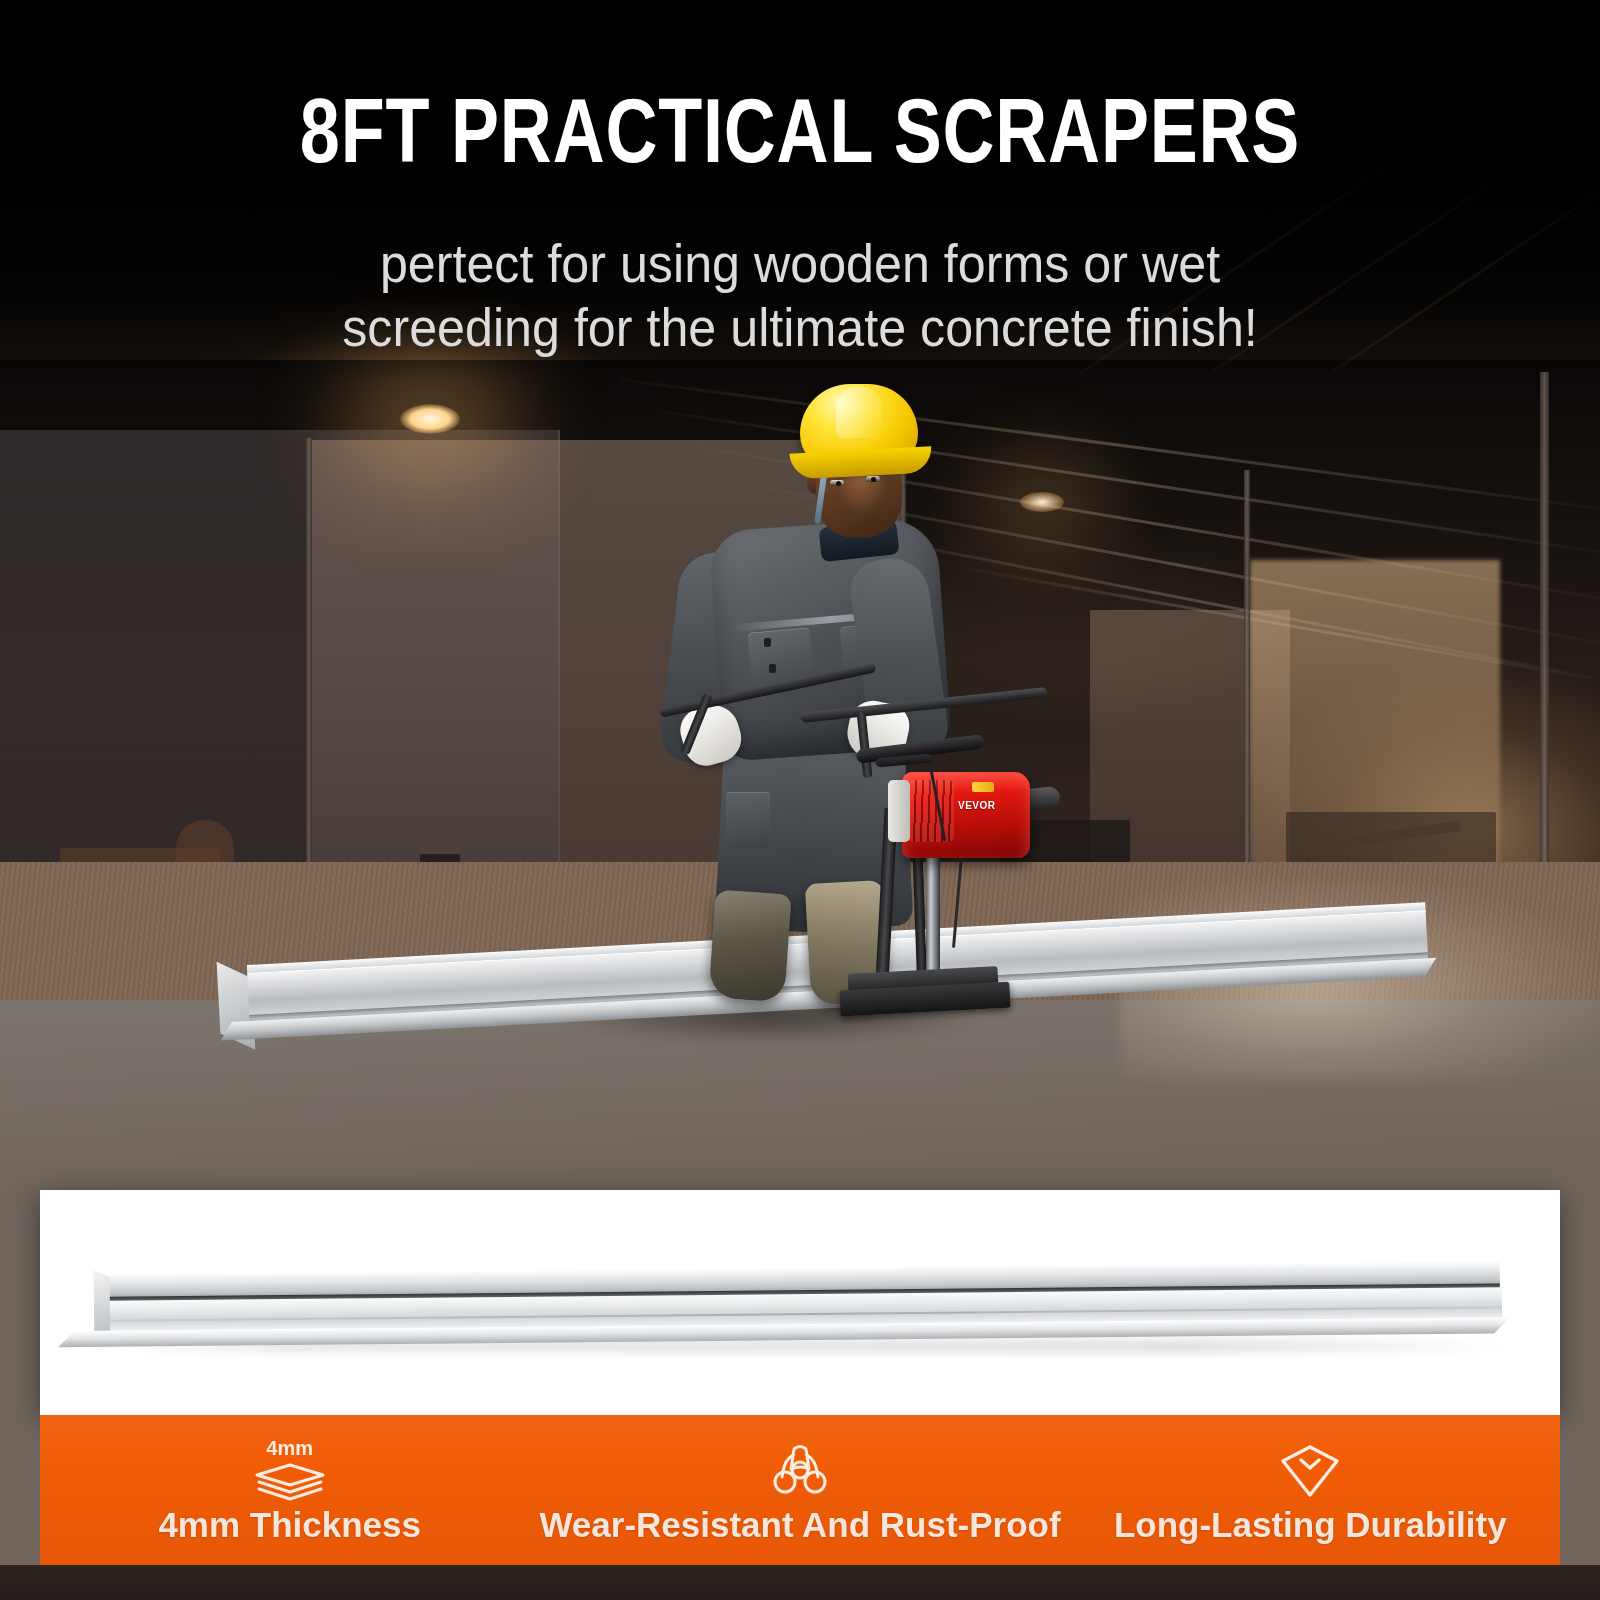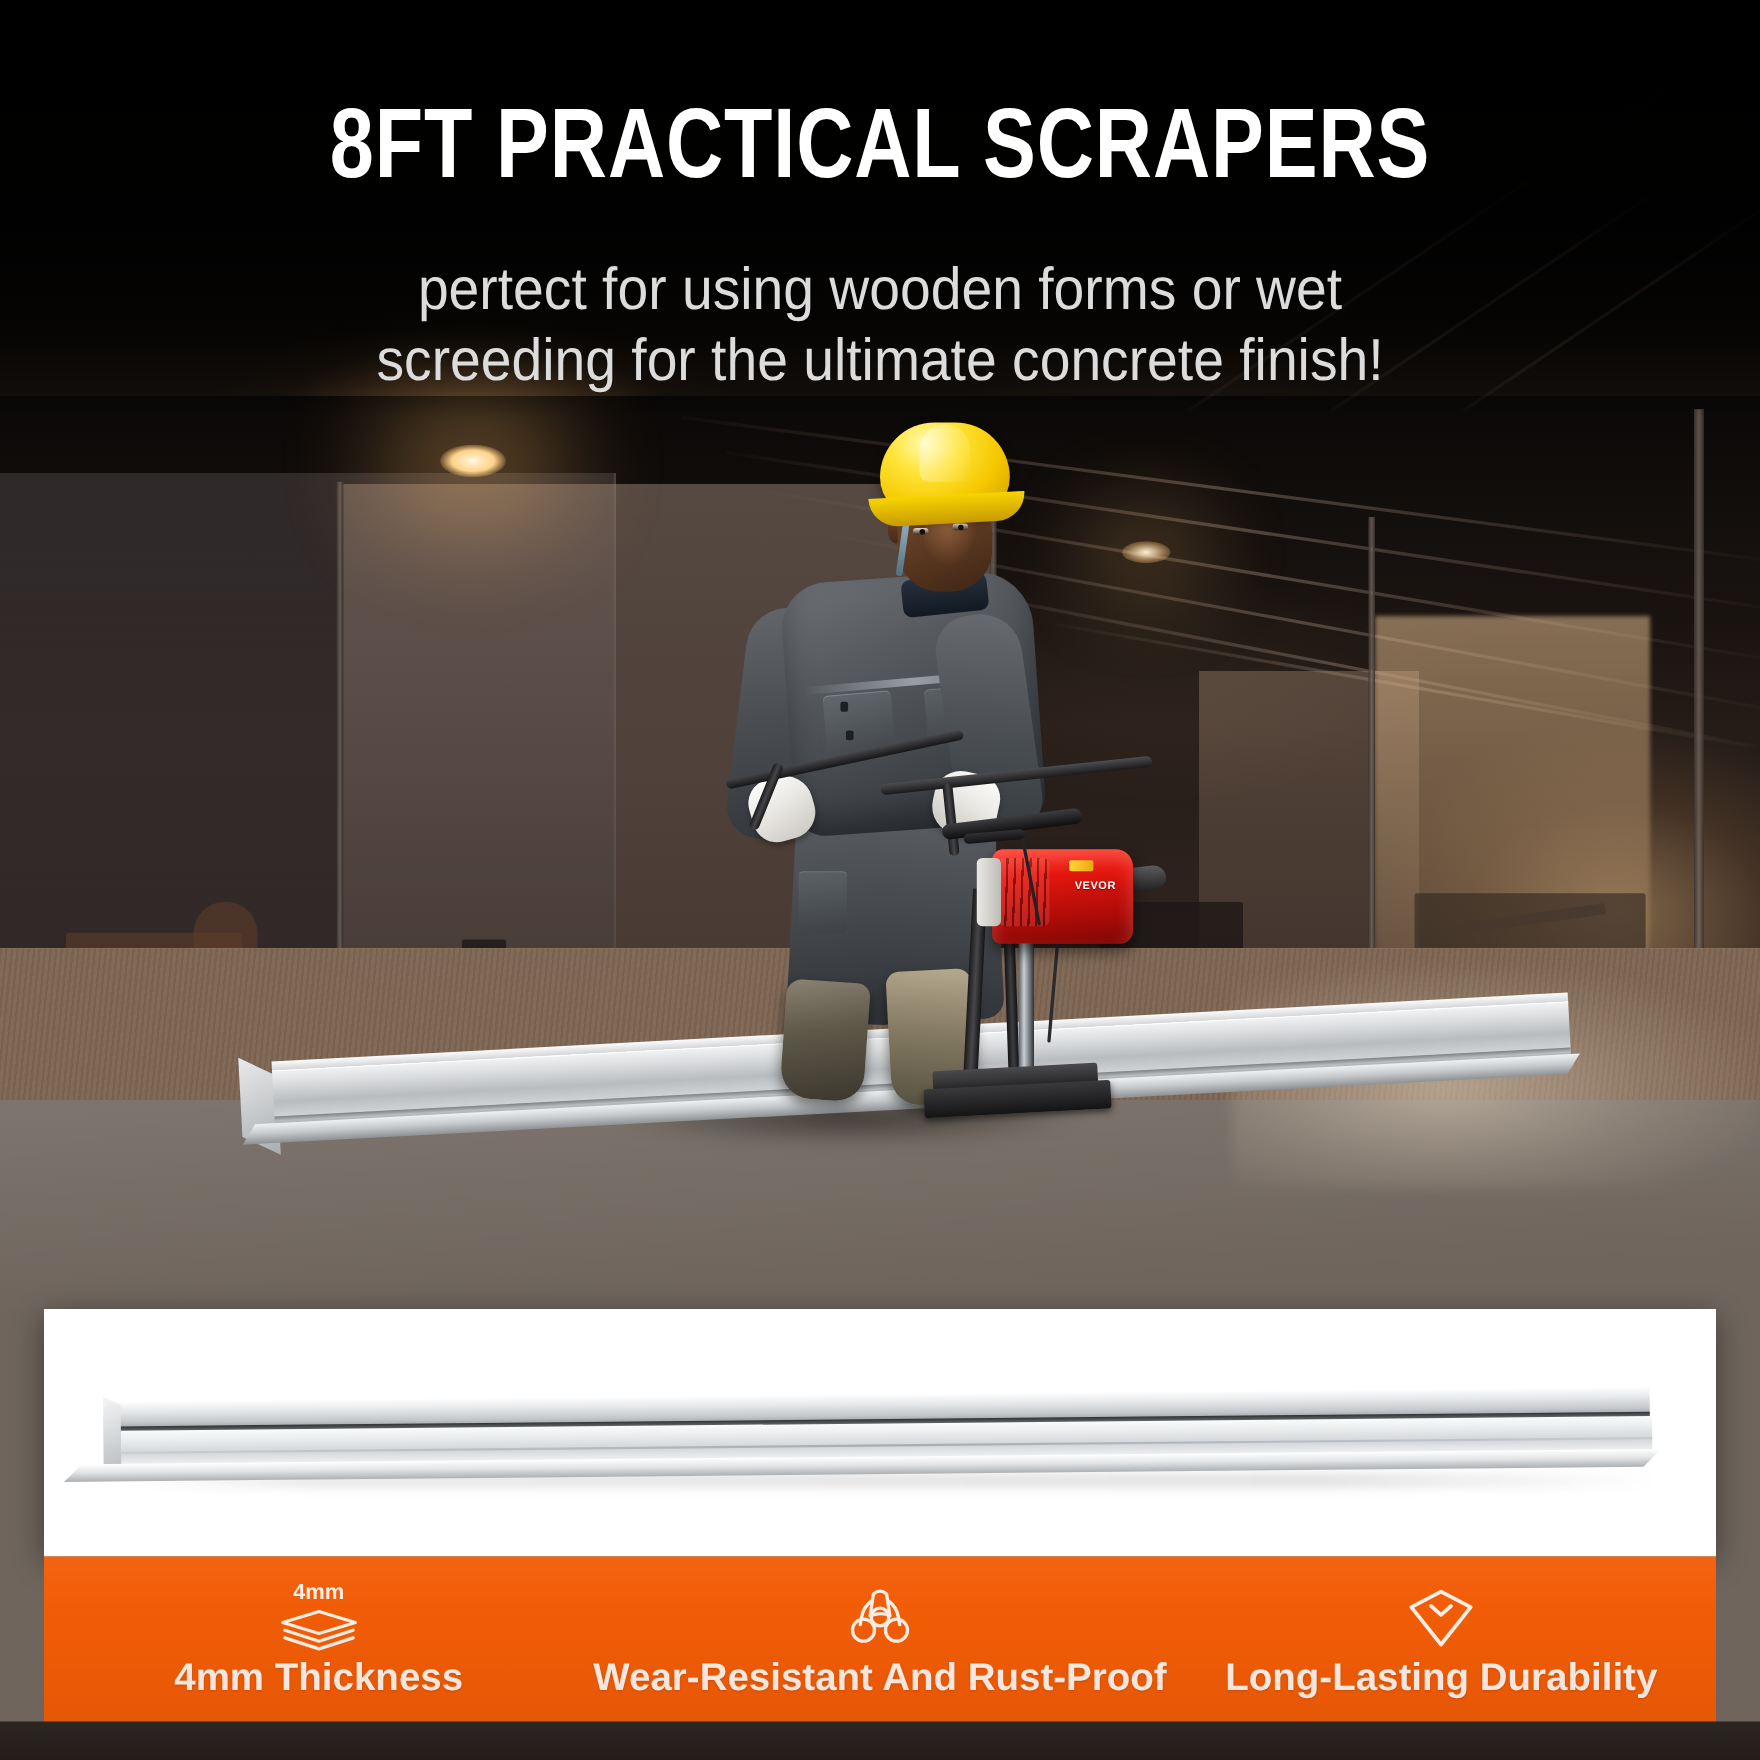--- a/index.html
+++ b/index.html
@@ -156,21 +156,20 @@
   }
   .engine-fins {
     position:absolute; left:68px; top:120px; width:46px; height:62px;
     background:repeating-linear-gradient(92deg, rgba(0,0,0,0.34) 0px, rgba(0,0,0,0.34) 2px, rgba(255,120,110,0.22) 2px, rgba(255,120,110,0.22) 7px);
     border-radius:6px;
   }
   .engine-label {
     position:absolute; left:118px; top:140px; width:50px; height:13px;
     color:#ffffff; font-size:10px; font-weight:700; letter-spacing:0.5px;
     text-shadow:0 1px 1px rgba(0,0,0,0.5);
-    margin-left:19px;
   }
   .engine-warn {
     position:absolute; left:132px; top:122px; width:22px; height:10px;
     background:linear-gradient(90deg,#ffd43b,#e8a90d); border-radius:2px;
   }
   .engine-tank {
     position:absolute; left:48px; top:120px; width:22px; height:62px;
     background:linear-gradient(90deg,#e9e8e4,#bdbcb6);
     border-radius:5px;
   }

